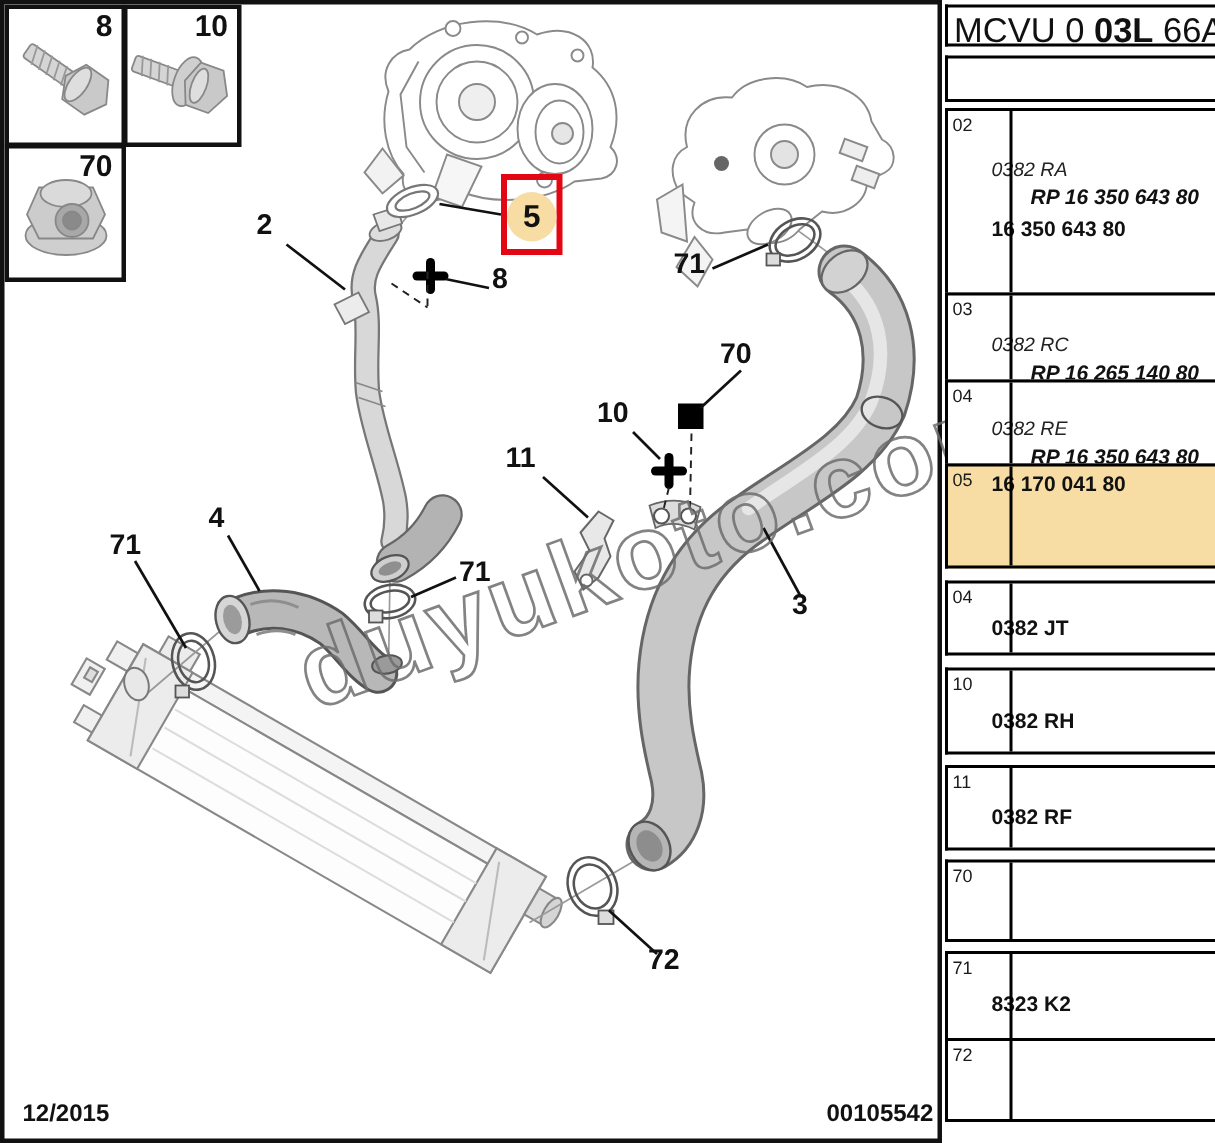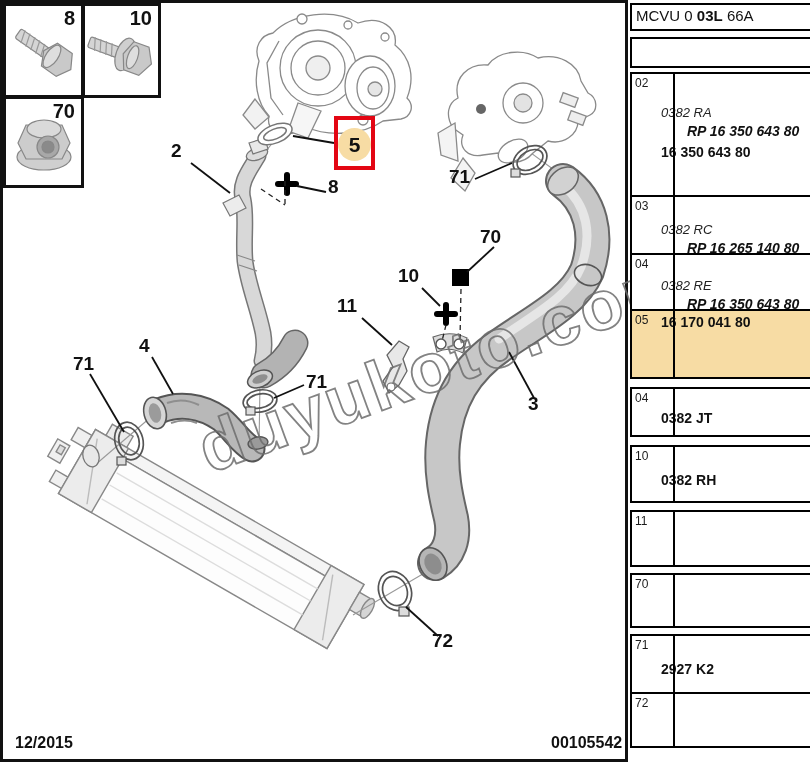--- a/index.html
+++ b/index.html
@@ -24,21 +24,21 @@
     border:4px solid #E30613;box-sizing:border-box;background:transparent;}
   .hl-circle{width:33px;height:33px;border-radius:50%;background:#F7DCA4;
     margin:8px auto 0 auto;text-align:center;line-height:33px;
     font-weight:bold;font-size:21px;color:#111;}
 
   svg{position:absolute;left:0;top:0;}
 
   
   .table-panel{position:absolute;left:630px;top:0;width:180px;height:762px;background:#fff;}
   .t-header{margin-top:3px;height:28px;border:2px solid #000;border-right:none;
-    box-sizing:border-box;font-size:15px;color:#111;padding:2px 0 0 4px;white-space:nowrap;}
+    box-sizing:border-box;font-size:23px;color:#111;padding:2px 0 0 4px;white-space:nowrap;}
   .t-header .bold{font-weight:bold;}
   .t-empty{margin-top:6px;height:31px;border:2px solid #000;border-right:none;box-sizing:border-box;}
   .t-row{position:relative;border:2px solid #000;border-right:none;box-sizing:border-box;background:#fff;}
   .t-row.hl{background:#F7DCA4;}
   .t-num{position:absolute;left:0;top:0;bottom:0;width:43px;border-right:2px solid #000;
     box-sizing:border-box;font-size:12px;color:#1a1a1a;padding:2px 0 0 3px;}
   .t-body{margin-left:23px;padding-left:6px;box-sizing:border-box;}
   .t-ref{font-style:italic;font-size:13px;color:#222;line-height:18px;}
   .t-rp{font-style:italic;font-weight:bold;font-size:14px;color:#111;padding-left:26px;
     line-height:19px;white-space:nowrap;}
@@ -325,30 +325,33 @@
 
     <div class="t-row" style="height:58px;margin-top:8px;">
       <div class="t-num">10</div>
       <div class="t-body" style="padding-top:22px;">
         <div class="t-part">0382 RH</div>
       </div>
     </div>
 
     <div class="t-row" style="height:57px;margin-top:7px;">
       <div class="t-num">11</div>
+      <div class="t-body" style="padding-top:21px;">
+        <div class="t-part">0382 RF</div>
+      </div>
     </div>
 
     <div class="t-row" style="height:55px;margin-top:6px;">
       <div class="t-num">70</div>
     </div>
 
     <div class="t-row" style="height:60px;margin-top:6px;">
       <div class="t-num">71</div>
       <div class="t-body" style="padding-top:22px;">
-        <div class="t-part">2927 K2</div>
+        <div class="t-part">8323 K2</div>
       </div>
     </div>
 
     <div class="t-row" style="height:56px;margin-top:-2px;">
       <div class="t-num">72</div>
     </div>
   </div>
 </div>
 
 </body></html>

